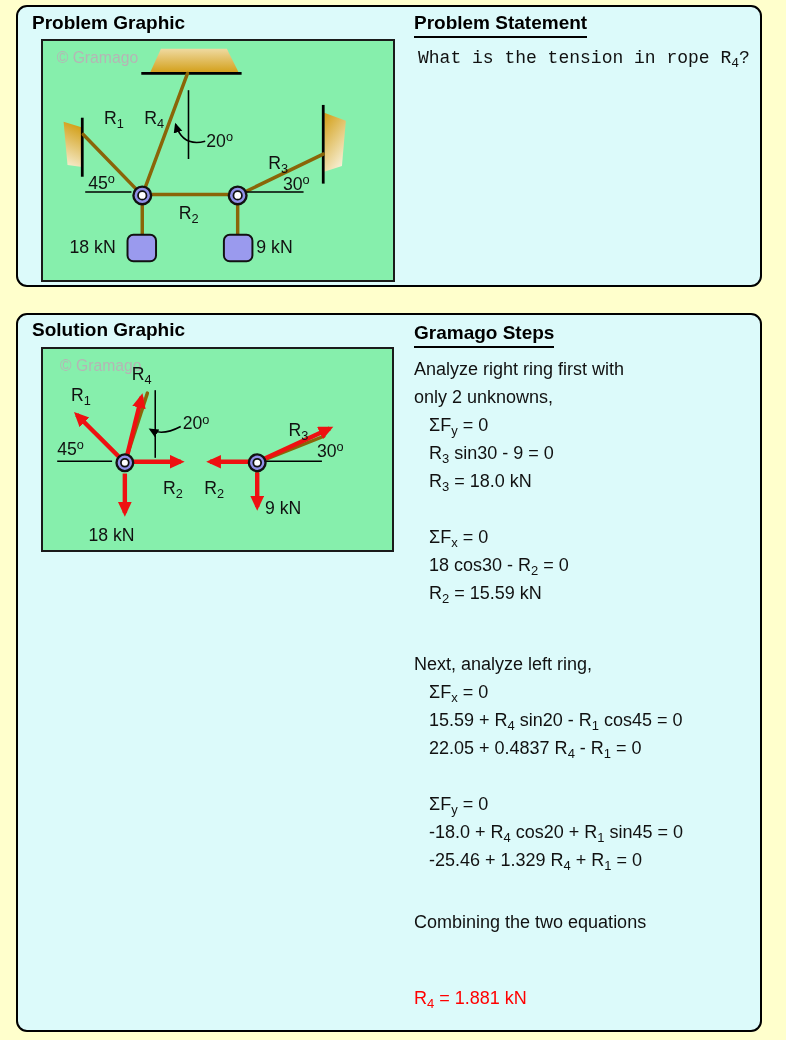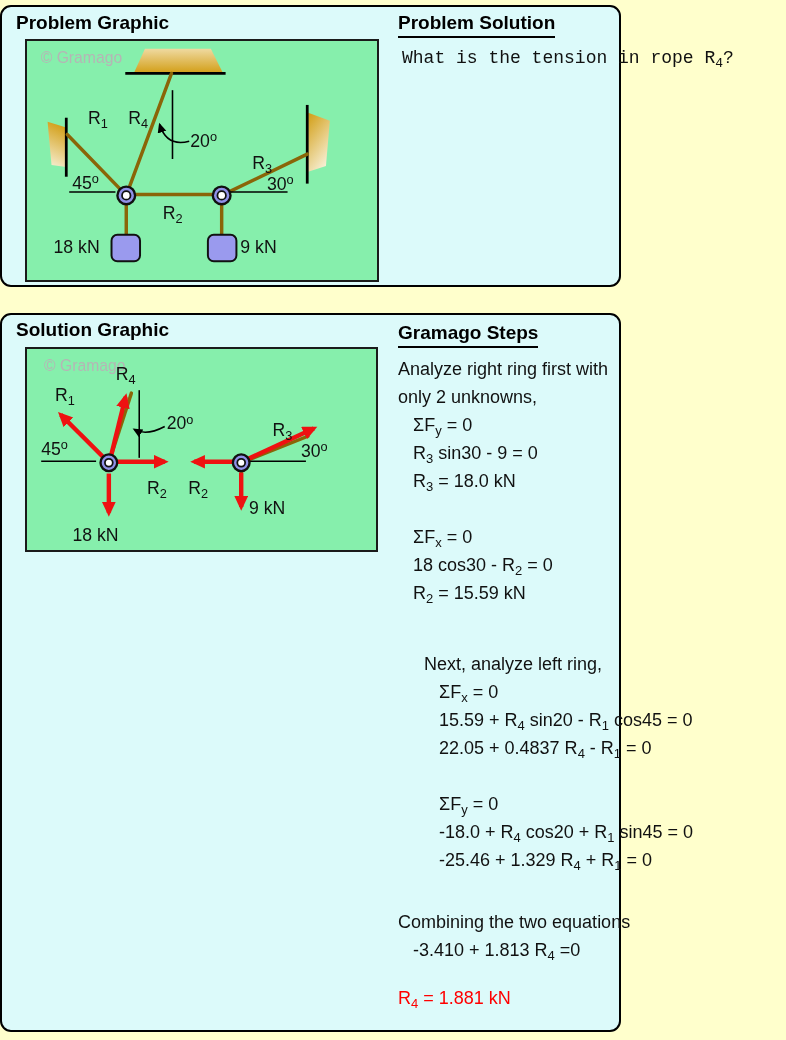--- a/index.html
+++ b/index.html
@@ -5,21 +5,21 @@
   * { margin:0; padding:0; box-sizing:border-box; }
   html,body { width:786px; height:1040px; }
   body {
     position:relative;
     background:var(--page-bg,#FFFFCC);
     font-family:"Liberation Sans",sans-serif;
     color:#111;
     overflow:hidden;
   }
   .panel {
-    position:absolute; left:0; width:621px;
+    position:absolute; left:16px; width:746px;
     background:var(--panel-bg,#DCFAFA);
     border:2px solid #000; border-radius:11px;
   }
   #panel-problem { top:5px;  height:282px; }
   #panel-solution{ top:313px; height:719px; }
   .ptitle { position:absolute; font-size:19px; font-weight:bold; white-space:nowrap; color:#000; }
   .underlined { border-bottom:2px solid #000; padding-bottom:2px; }
   .box { position:absolute; background:#86efac; border:2px solid #1a1a1a; }
   #box-problem  { left:23px; top:32px; width:354px; height:243px; }
   #box-solution { left:23px; top:32px; width:353px; height:205px; }
@@ -41,21 +41,21 @@
   .ring-outer { fill:var(--ring-fill,#9090E8); stroke:#111; stroke-width:2.4; }
   .ring-inner { fill:#fff; stroke:#111; stroke-width:1.8; }
   .weight { fill:var(--weight-fill,#9A9AEE); stroke:#111; stroke-width:2; }
 </style>
 </head>
 <body>
 
 <section class="panel" id="panel-problem">
   <div class="ptitle" style="left:14px; top:5px;">Problem Graphic</div>
 
-  <div class="ptitle underlined" style="left:396px; top:5px;">Problem Solution</div>
+  <div class="ptitle underlined" style="left:396px; top:5px;">Problem Statement</div>
 
   <div class="stext" style="left:400px; top:41px;">What is the tension in rope R<sub>4</sub>?</div>
 
   <div class="box" id="box-problem">
     <svg class="diagram" viewBox="33 39 354 243">
       <defs>
         <linearGradient id="gradCeil" x1="0" y1="0" x2="0" y2="1">
           <stop offset="0" stop-color="#EFD9A0"></stop>
             <stop offset="1" stop-color="#D3A01A"></stop>
         </linearGradient>
@@ -185,30 +185,29 @@
         <div class="step-line">Analyze right ring first with</div>
         <div class="step-line">only 2 unknowns,</div>
         <div class="step-line ind">ΣF<sub>y</sub> = 0</div>
         <div class="step-line ind">R<sub>3</sub> sin30 - 9 = 0</div>
         <div class="step-line ind">R<sub>3</sub> = 18.0 kN</div>
         <div class="step-line">&nbsp;</div>
         <div class="step-line ind">ΣF<sub>x</sub> = 0</div>
         <div class="step-line ind">18 cos30 - R<sub>2</sub> = 0</div>
         <div class="step-line ind">R<sub>2</sub> = 15.59 kN</div>
       </div>
-      <div class="step-group" style="top: 335px; margin-left: 26px;">
+      <div class="step-group" style="top: 335px;">
         <div class="step-line">Next, analyze left ring,</div>
         <div class="step-line ind">ΣF<sub>x</sub> = 0</div>
         <div class="step-line ind">15.59 + R<sub>4</sub> sin20 - R<sub>1</sub> cos45 = 0</div>
         <div class="step-line ind">22.05 + 0.4837 R<sub>4</sub> - R<sub>1</sub> = 0</div>
         <div class="step-line">&nbsp;</div>
         <div class="step-line ind">ΣF<sub>y</sub> = 0</div>
         <div class="step-line ind">-18.0 + R<sub>4</sub> cos20 + R<sub>1</sub> sin45 = 0</div>
         <div class="step-line ind">-25.46 + 1.329 R<sub>4</sub> + R<sub>1</sub> = 0</div>
       </div>
       <div class="step-group" style="top: 593px;">
         <div class="step-line">Combining the two equations</div>
-        <div class="step-line ind">-3.410 + 1.813 R<sub>4</sub> =0</div>
       </div>
     </div>
 
   <div id="result-line">R<sub>4</sub> = 1.881 kN</div>
 </section>
 
 </body></html>

